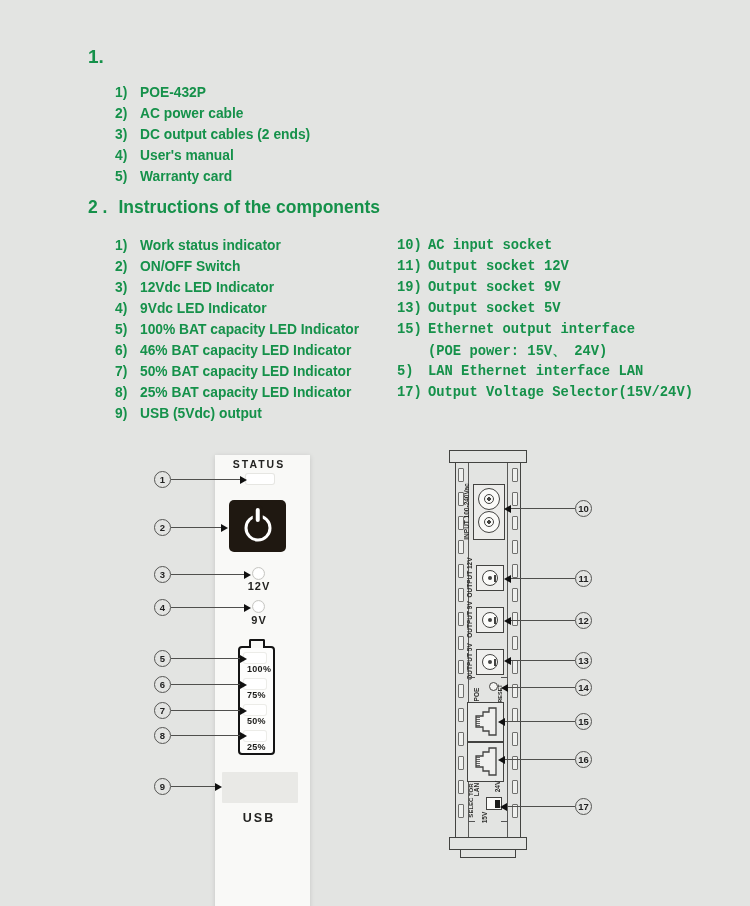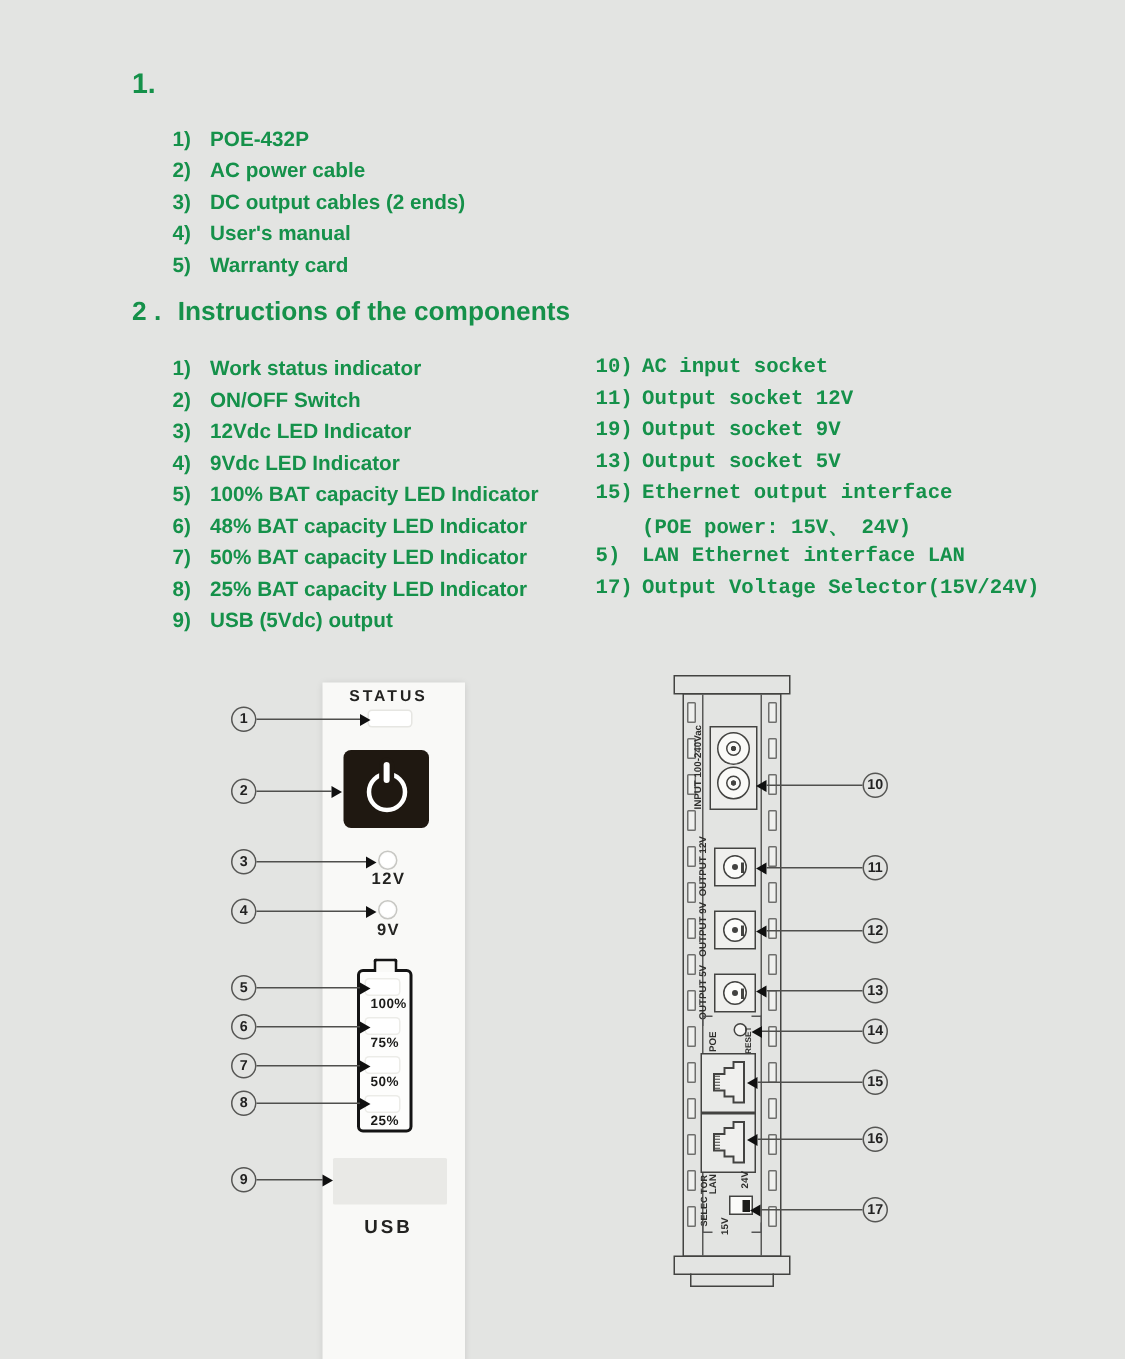--- a/index.html
+++ b/index.html
@@ -131,21 +131,21 @@
     <div class="lrow">
         <span class="num">4)</span>
         <span>9Vdc LED Indicator</span>
       </div>
     <div class="lrow">
         <span class="num">5)</span>
         <span>100% BAT capacity LED Indicator</span>
       </div>
     <div class="lrow">
         <span class="num">6)</span>
-        <span>48% BAT capacity LED Indicator</span>
+        <span>46% BAT capacity LED Indicator</span>
       </div>
     <div class="lrow">
         <span class="num">7)</span>
         <span>50% BAT capacity LED Indicator</span>
       </div>
     <div class="lrow">
         <span class="num">8)</span>
         <span>25% BAT capacity LED Indicator</span>
       </div>
     <div class="lrow">
@@ -360,21 +360,21 @@
         <span id="sd-switch-lever"></span>
       </div>
     <div class="vlabel" style="left:26px;top:363px;width:18px">15V</div>
     <div class="bracket br-bl" style="left:19px;top:365px"></div>
     <div class="bracket br-br" style="left:52px;top:365px"></div>
 
     <div class="outline" id="sd-botflange"></div>
     <div class="outline" id="sd-foot"></div>
   </div>
 
-  <div class="callout" style="left:504px;top:515px;width:88px">
+  <div class="callout" style="left:504px;top:500px;width:88px">
       <span class="arr-l"></span>
       <span class="co-line"></span>
       <span class="co-circle">10</span>
     </div>
   <div class="callout" style="left:504px;top:570px;width:88px">
       <span class="arr-l"></span>
       <span class="co-line"></span>
       <span class="co-circle">11</span>
     </div>
   <div class="callout" style="left:504px;top:612px;width:88px">

